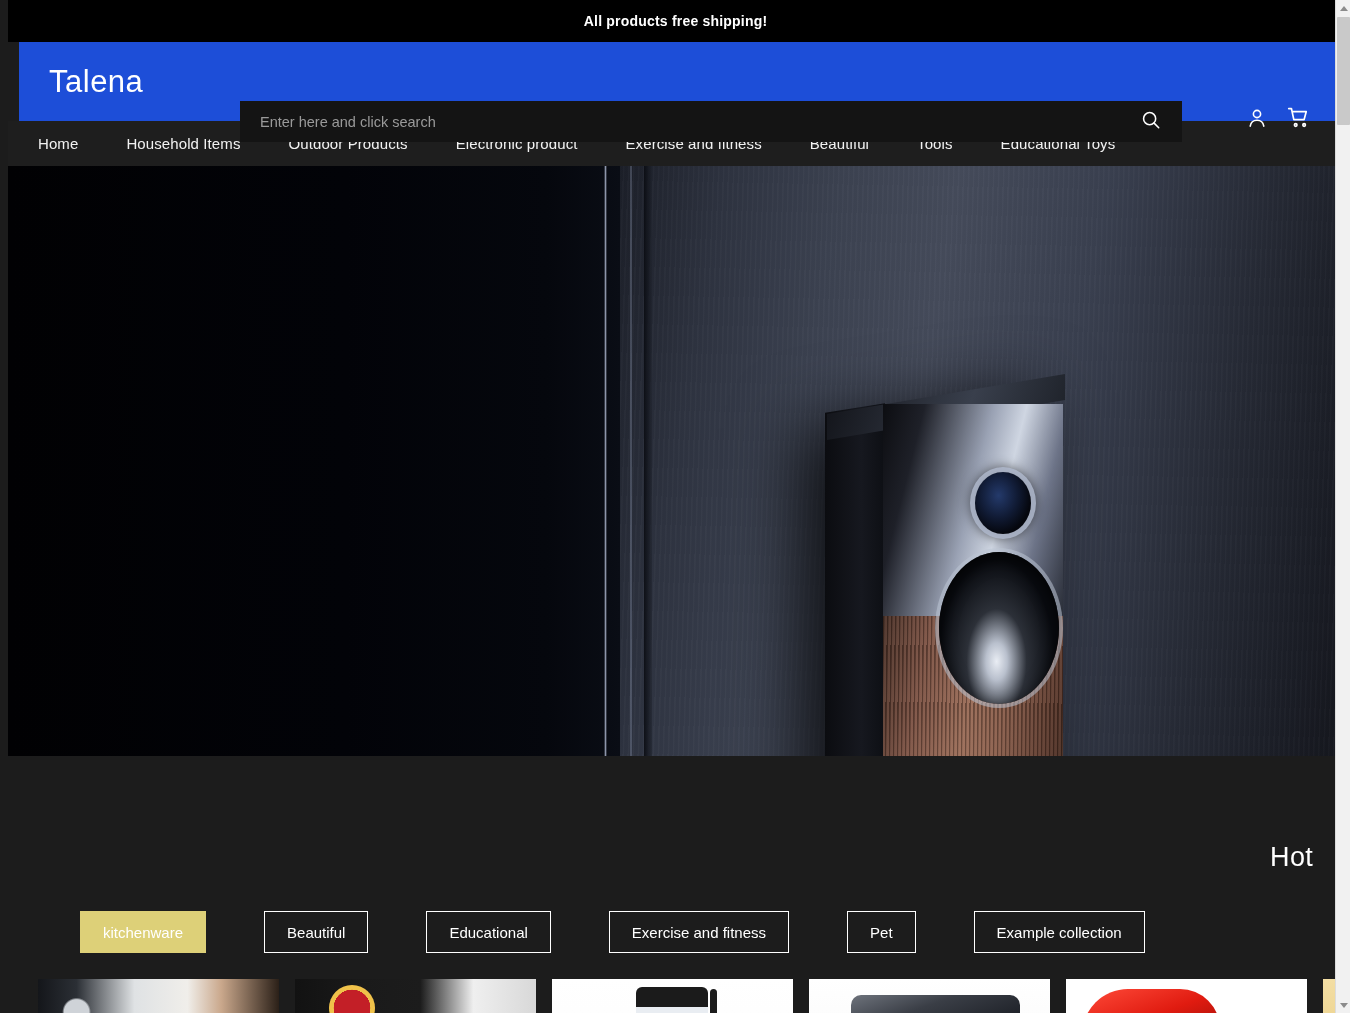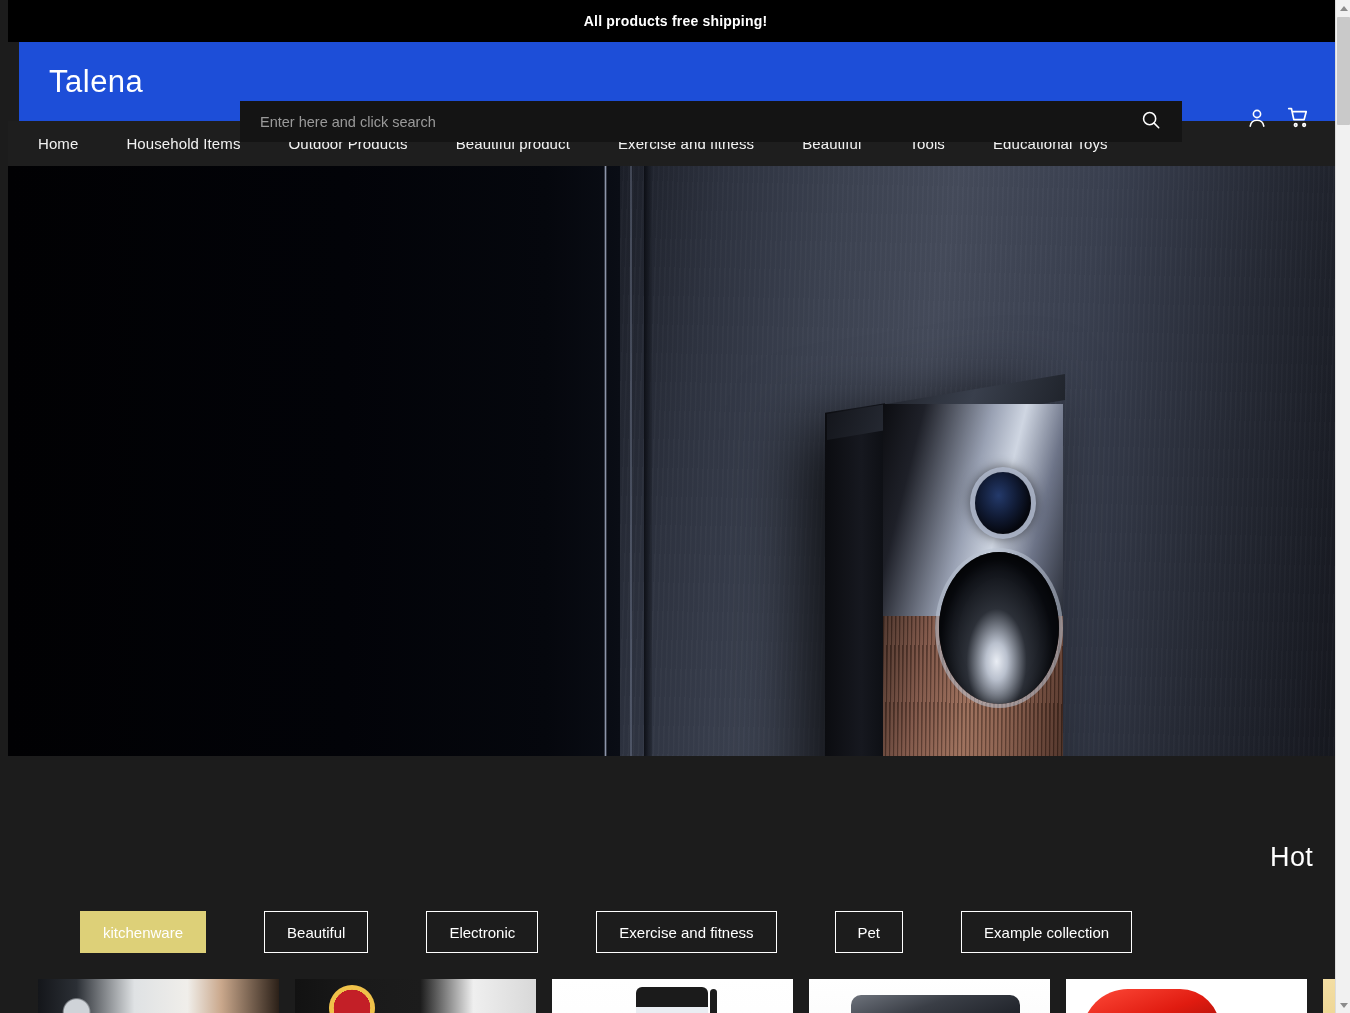--- a/index.html
+++ b/index.html
@@ -453,21 +453,21 @@
             <circle cx="17.4" cy="19.2" r="1.25"></circle>
           </svg>
         </span>
       </div>
     </div>
 
     <div class="nav">
       <div class="nav-item">Home</div>
       <div class="nav-item">Household Items</div>
       <div class="nav-item">Outdoor Products</div>
-      <div class="nav-item">Beautiful product</div>
+      <div class="nav-item">Electronic product</div>
       <div class="nav-item">Exercise and fitness</div>
       <div class="nav-item">Beautiful</div>
       <div class="nav-item">Tools</div>
       <div class="nav-item">Educational Toys</div>
     </div>
 
     <div class="hero">
       <div class="hero-img">
         <div class="wall">
           <div class="wall-grain"></div>
@@ -491,21 +491,21 @@
     <div class="section">
 
       <div class="sec-head">
         <div class="sec-title">Hot</div>
 
       </div>
 
       <div class="chips">
         <div class="chip active">kitchenware</div>
         <div class="chip">Beautiful</div>
-        <div class="chip">Electronic</div>
+        <div class="chip">Educational</div>
         <div class="chip">Exercise and fitness</div>
         <div class="chip">Pet</div>
         <div class="chip">Example collection</div>
       </div>
 
       <div class="products">
 
         <div class="card">
           <div class="media m-grinder"></div>
         </div>

